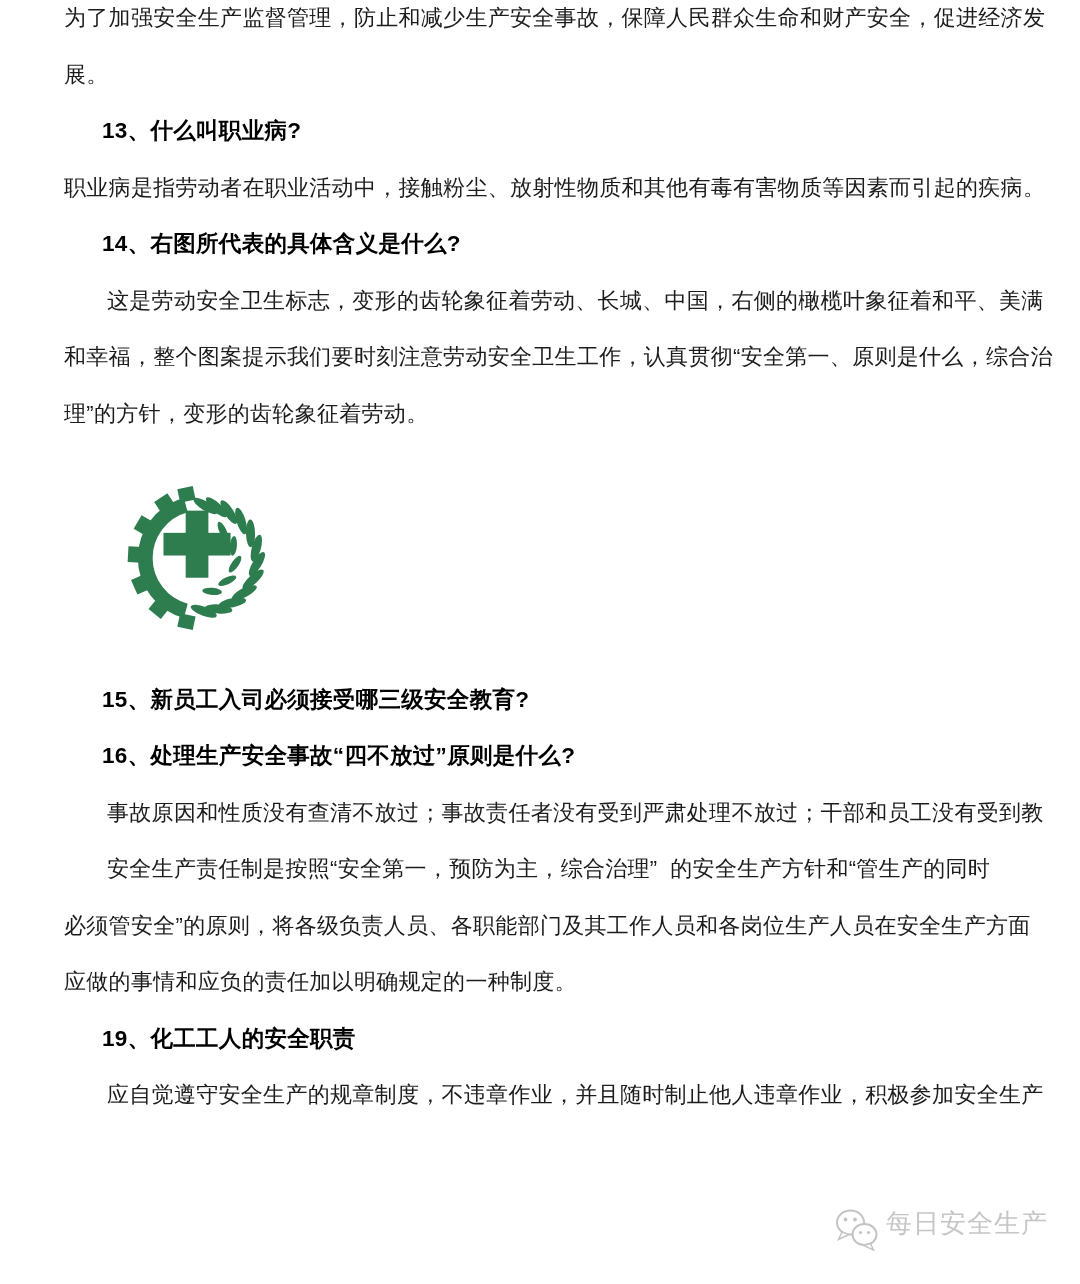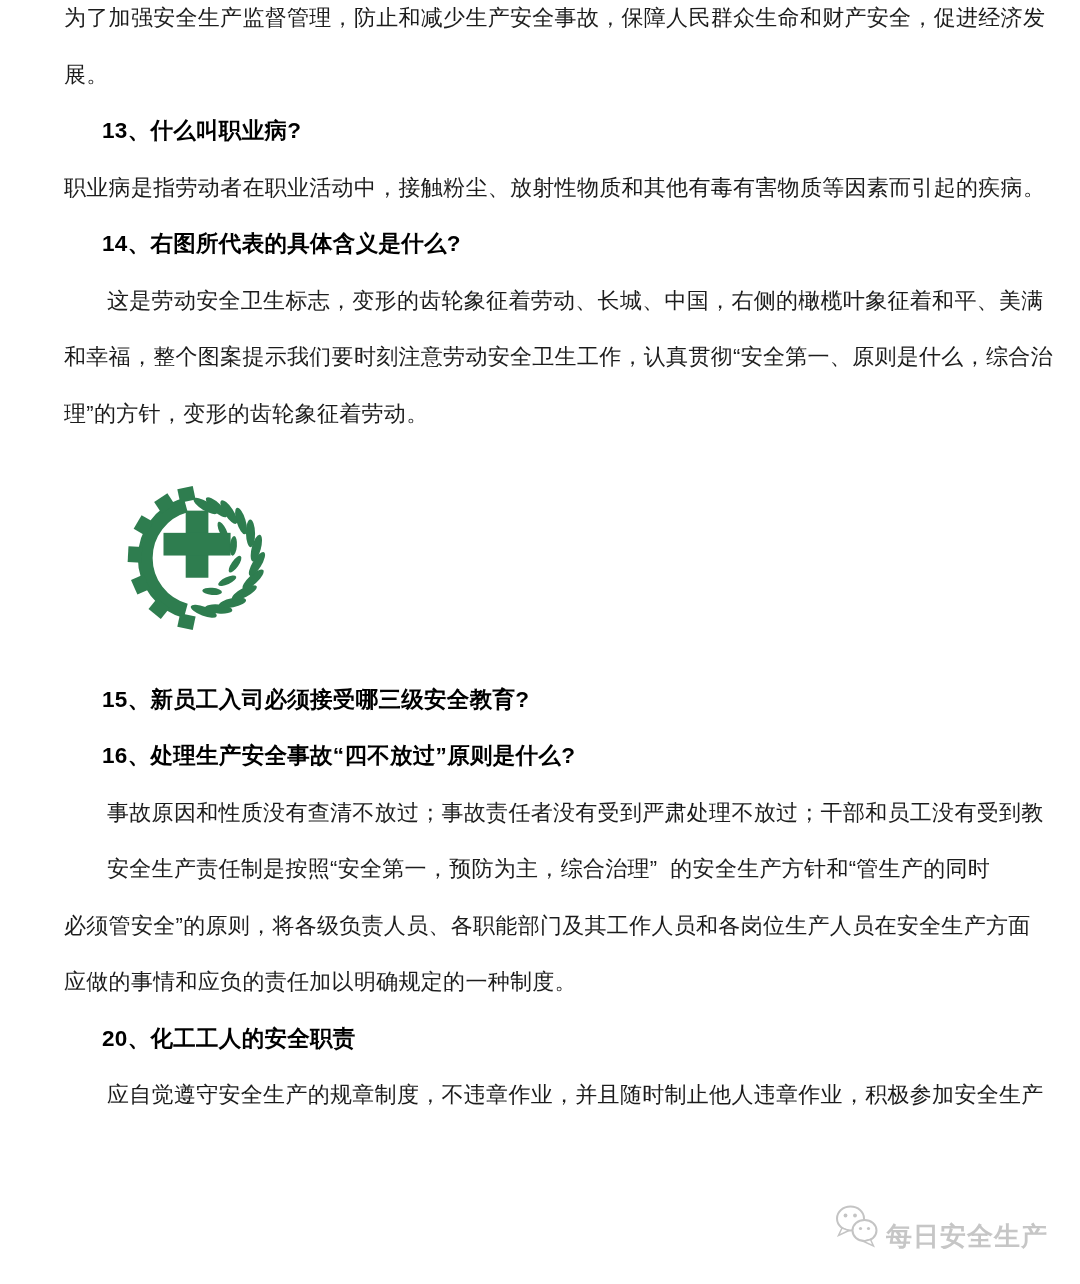--- a/index.html
+++ b/index.html
@@ -33,23 +33,22 @@
     margin: 41px 0 38.5px 59px;
     height: 150px;
     width: 154px;
   }
   .watermark {
     position: absolute;
     left: 833px;
     top: 1206px;
     height: 48px;
     display: flex;
-    align-items: flex-end;
+    align-items: flex-start;
     gap: 5px;
-    font-weight: bold;
   }
   .wm-text {
     font-size: 26px;
     color: #c6c6c6;
     letter-spacing: 1px;
     white-space: pre;
   }
 </style>
 </head>
 <body>
@@ -111,21 +110,21 @@
 
   <div class="ln hd">15、新员工入司必须接受哪三级安全教育?</div>
 
   <div class="ln hd">16、处理生产安全事故“四不放过”原则是什么?</div>
   <div class="ln ind">事故原因和性质没有查清不放过；事故责任者没有受到严肃处理不放过；干部和员工没有受到教</div>
 
   <div class="ln ind">安全生产责任制是按照“安全第一，预防为主，综合治理”  的安全生产方针和“管生产的同时</div>
   <div class="ln">必须管安全”的原则，将各级负责人员、各职能部门及其工作人员和各岗位生产人员在安全生产方面</div>
   <div class="ln">应做的事情和应负的责任加以明确规定的一种制度。</div>
 
-  <div class="ln hd">20、化工工人的安全职责</div>
+  <div class="ln hd">19、化工工人的安全职责</div>
   <div class="ln ind">应自觉遵守安全生产的规章制度，不违章作业，并且随时制止他人违章作业，积极参加安全生产</div>
 
 </div>
 
 <div class="watermark">
   <span>
     <svg width="48" height="48" viewBox="0 0 48 48" xmlns="http://www.w3.org/2000/svg">
       <ellipse cx="17.5" cy="16.5" rx="13.5" ry="12" fill="#ffffff" stroke="#c4c4c4" stroke-width="2"></ellipse>
       <path d="M 9 26 L 5.5 33.5 L 16 28.5 Z" fill="#ffffff" stroke="#c4c4c4" stroke-width="1.5"></path>
       <circle cx="12.5" cy="13.5" r="1.9" fill="#c4c4c4"></circle>

